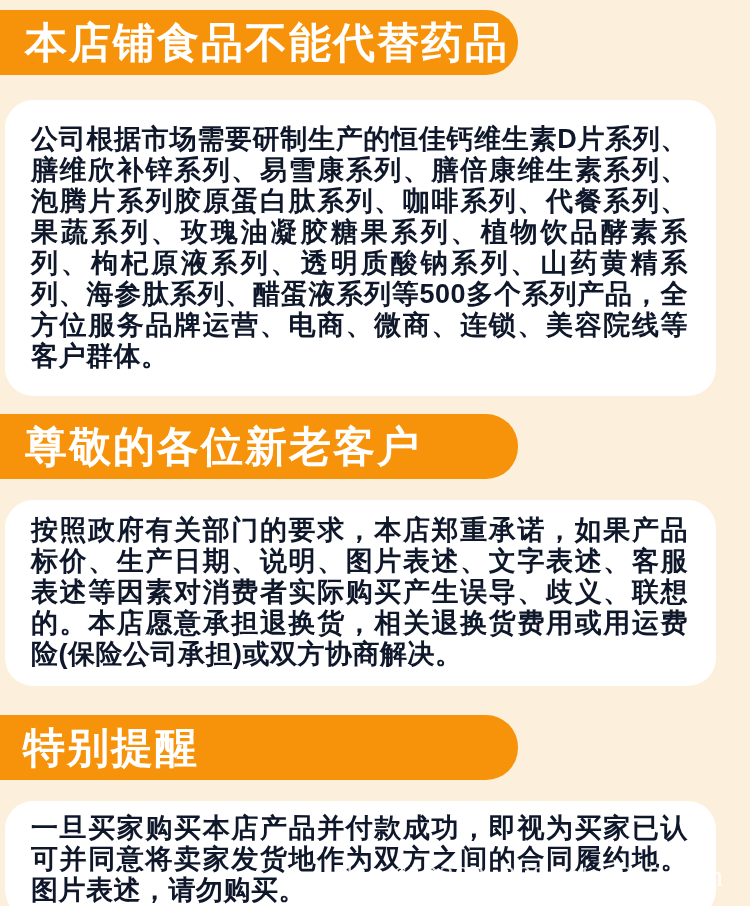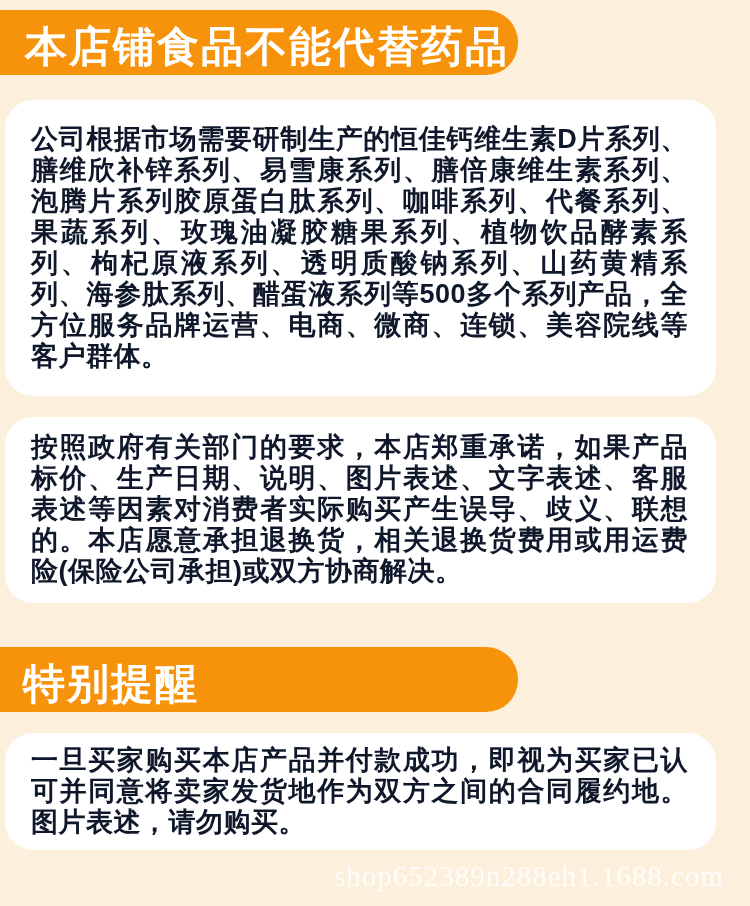--- a/index.html
+++ b/index.html
@@ -10,21 +10,21 @@
     position: relative;
     overflow: hidden;
     font-family: "Liberation Sans", "DejaVu Sans", sans-serif;
   }
   .banner {
     width: 518px;
     height: 65px;
     background: #f7930b;
     border-radius: 0 32px 32px 0;
     display: flex;
-    align-items: flex-end;
+    align-items: center;
     box-sizing: border-box;
     padding-left: 25px;
     color: #ffffff;
     font-size: 42px;
     font-weight: bold;
     letter-spacing: 2px;
     white-space: nowrap;
   }
   .box {
     margin-left: 5px;
@@ -36,21 +36,21 @@
     font-size: 27px;
     line-height: 31px;
     font-weight: bold;
     text-align: justify;
     letter-spacing: 0.5px;
   }
   .banner-1 { margin-top: 10px; }
   .box-1   { margin-top: 25px; padding: 24px 28px 24px 26px; }
   .banner-2 { margin-top: 18px; }
   .box-2   { margin-top: 21px; padding: 15px 28px 16px 26px; }
-  .banner-3 { margin-top: 44px; padding-left: 23px; }
+  .banner-3 { margin-top: 29px; padding-left: 23px; }
   .box-3   { margin-top: 21px; padding: 12px 28px 12px 26px; }
   .watermark {
     position: absolute;
     right: 26px;
     top: 860px;
     font-size: 29px;
     font-weight: normal;
     letter-spacing: 1px;
     color: rgba(255, 255, 255, 0.85);
     font-family: Liberation Serif, serif;
@@ -63,20 +63,23 @@
 <div>
   <div class="banner banner-1">
     <span>本店铺食品不能代替药品</span>
   </div>
   <div class="box box-1">
     <span>公司根据市场需要研制生产的恒佳钙维生素D片系列、膳维欣补锌系列、易雪康系列、膳倍康维生素系列、泡腾片系列胶原蛋白肽系列、咖啡系列、代餐系列、果蔬系列、玫瑰油凝胶糖果系列、植物饮品酵素系列、枸杞原液系列、透明质酸钠系列、山药黄精系列、海参肽系列、醋蛋液系列等500多个系列产品，全方位服务品牌运营、电商、微商、连锁、美容院线等客户群体。</span>
   </div>
 </div>
 
 <div>
+  <div class="banner banner-2">
+    <span>尊敬的各位新老客户</span>
+  </div>
   <div class="box box-2">
     <span>按照政府有关部门的要求，本店郑重承诺，如果产品标价、生产日期、说明、图片表述、文字表述、客服表述等因素对消费者实际购买产生误导、歧义、联想的。本店愿意承担退换货，相关退换货费用或用运费险(保险公司承担)或双方协商解决。</span>
   </div>
 </div>
 
 <div>
   <div class="banner banner-3">
     <span>特别提醒</span>
   </div>
   <div class="box box-3">

